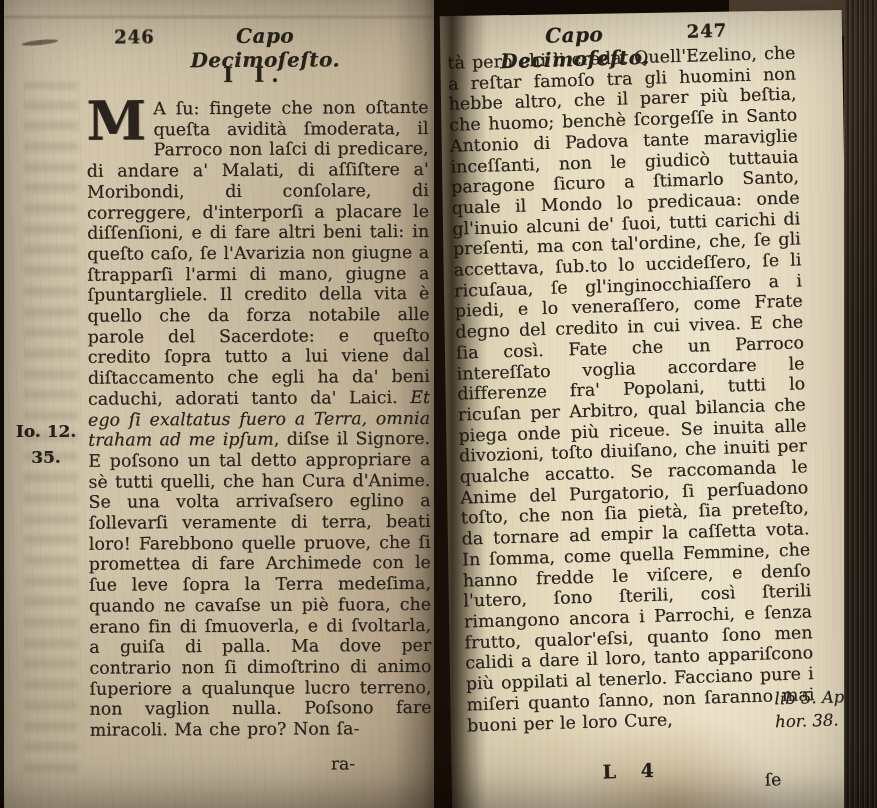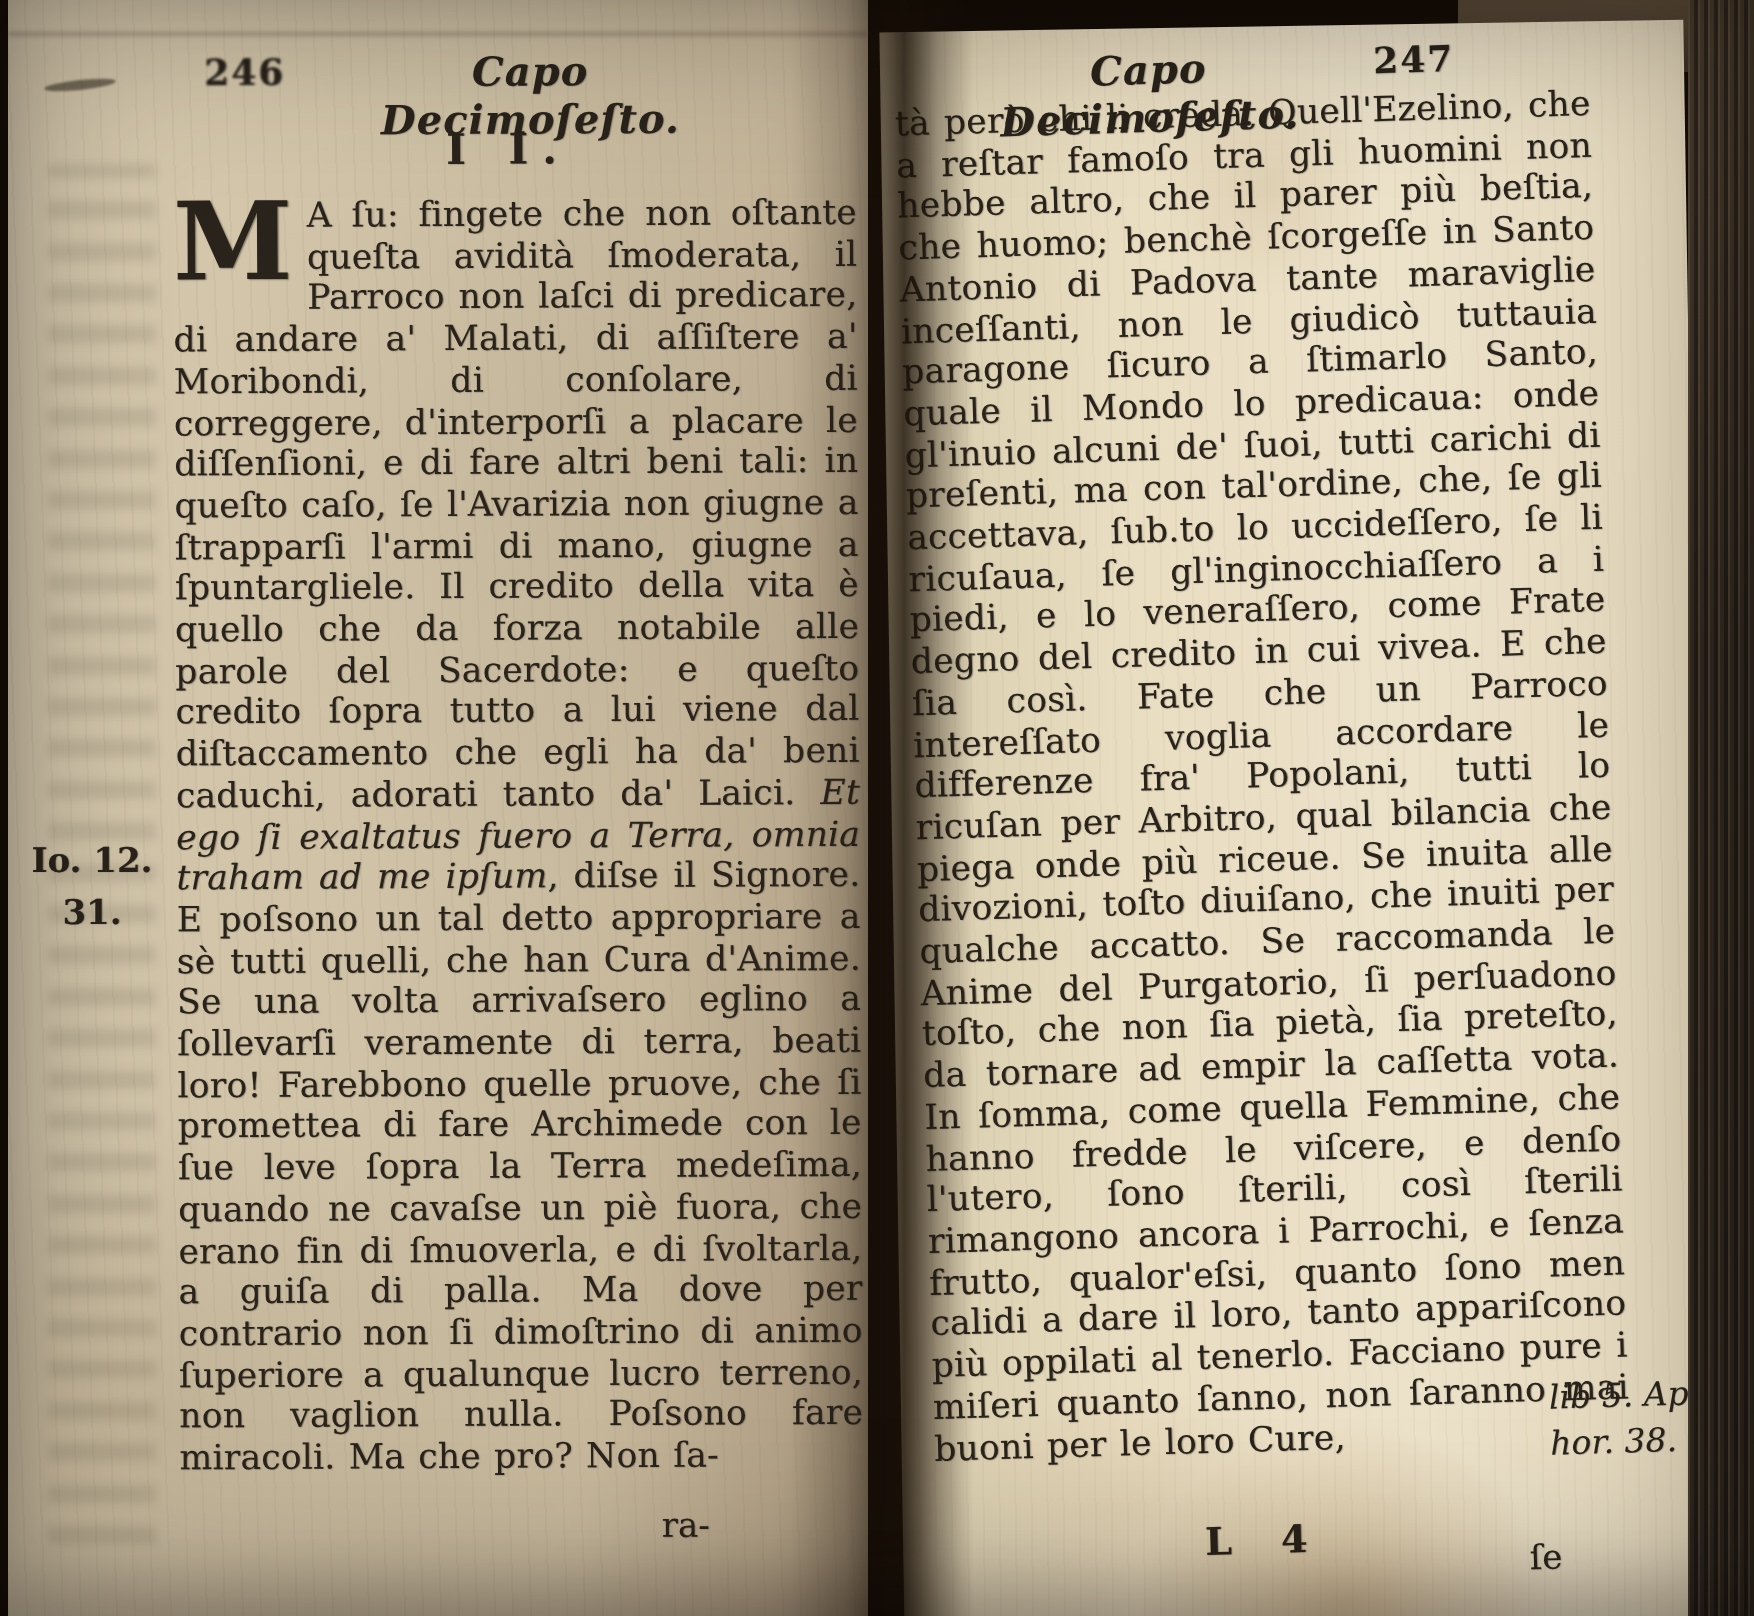--- a/index.html
+++ b/index.html
@@ -35,21 +35,21 @@
   .lp-inner { transform:rotate(-0.3deg); }
   .rp-inner { transform:rotate(-0.8deg); }
 
   .pg-header { position:absolute; top:0; left:0; width:100%; height:40px; }
   .running { font-style:italic; font-weight:bold; font-size:20px; letter-spacing:0.5px;
     text-shadow:0.4px 0.2px 0.6px rgba(41,35,27,0.45); }
   .pagenum { font-weight:bold; font-size:18px; letter-spacing:1px;
     text-shadow:0.4px 0.2px 0.8px rgba(41,35,27,0.55); }
 
   .left .pg-header { top:24px; }
-  .left .pagenum { position:absolute; left:100px; top:2px; filter:blur(0.4px); }
+  .left .pagenum { position:absolute; left:112px; top:2px; filter:blur(0.4px); }
   .left .running { position:absolute; left:178px; width:170px; text-align:center; }
 
   .right .pg-header { top:8px; }
   .right .running { position:absolute; left:42px; width:195px; text-align:center; }
   .right .pagenum { position:absolute; left:252px; top:1px; }
 
   .section-head { position:absolute; top:62px; left:82px; width:340px; text-align:center;
     font-size:21px; font-weight:bold; letter-spacing:7px;
     text-shadow:0.4px 0.2px 0.6px rgba(41,35,27,0.5); }
 
@@ -122,21 +122,21 @@
 
       <div class="section-head">I I.</div>
 
       <div class="body-text"><span class="dropcap">M</span><span>A ſu: fingete che non oſtante queſta avidità ſmoderata, il Parroco non laſci di predicare, di andare a' Malati, di aſſiſtere a' Moribondi, di conſolare, di correggere, d'interporſi a placare le diſſenſioni, e di fare altri beni tali: in queſto caſo, ſe l'Avarizia non giugne a ſtrapparſi l'armi di mano, giugne a ſpuntargliele. Il credito della vita è quello che da forza notabile alle parole del Sacerdote: e queſto credito ſopra tutto a lui viene dal diſtaccamento che egli ha da' beni caduchi, adorati tanto da' Laici. </span><i class="latin">Et ego ſi exaltatus fuero a Terra, omnia traham ad me ipſum</i><span>, diſse il Signore. E poſsono un tal detto appropriare a sè tutti quelli, che han Cura d'Anime. Se una volta arrivaſsero eglino a ſollevarſi veramente di terra, beati loro! Farebbono quelle pruove, che ſi promettea di fare Archimede con le ſue leve ſopra la Terra medeſima, quando ne cavaſse un piè fuora, che erano fin di ſmuoverla, e di ſvoltarla, a guiſa di palla. Ma dove per contrario non ſi dimoſtrino di animo ſuperiore a qualunque lucro terreno, non vaglion nulla. Poſsono fare miracoli. Ma che pro? Non ſa-</span></div>
 
       <div class="catchword lp-catch">ra-</div>
     </div>
 
     <div class="margin-note-left">
       <span>Io. 12.</span><br>
-      <span>31.</span>
+      <span>35.</span>
     </div>
   </div>
 
   <div class="page right">
     <div class="rp-inner">
       <div class="pg-header">
         <span class="running">Capo Decimoſeſto.</span>
         <span class="pagenum">247</span>
       </div>
 

